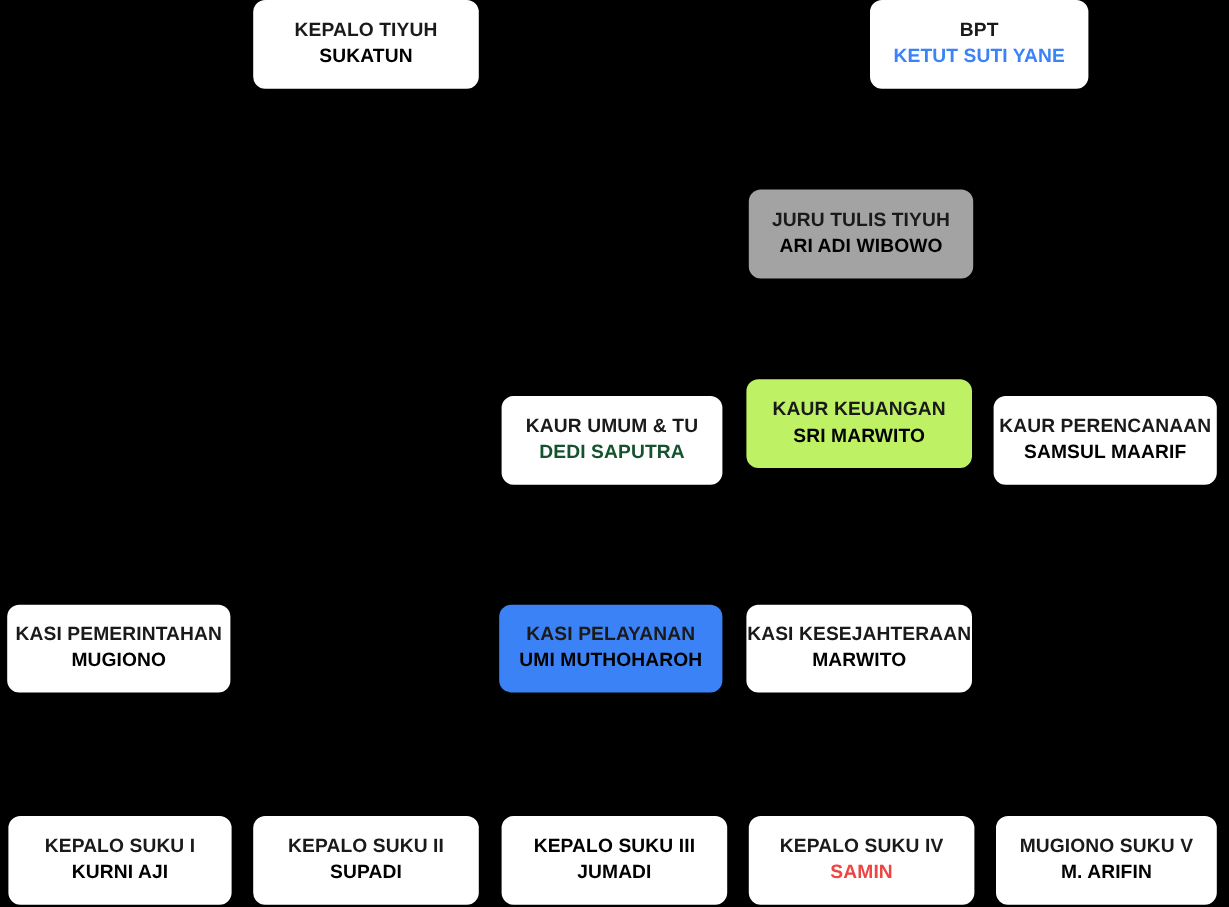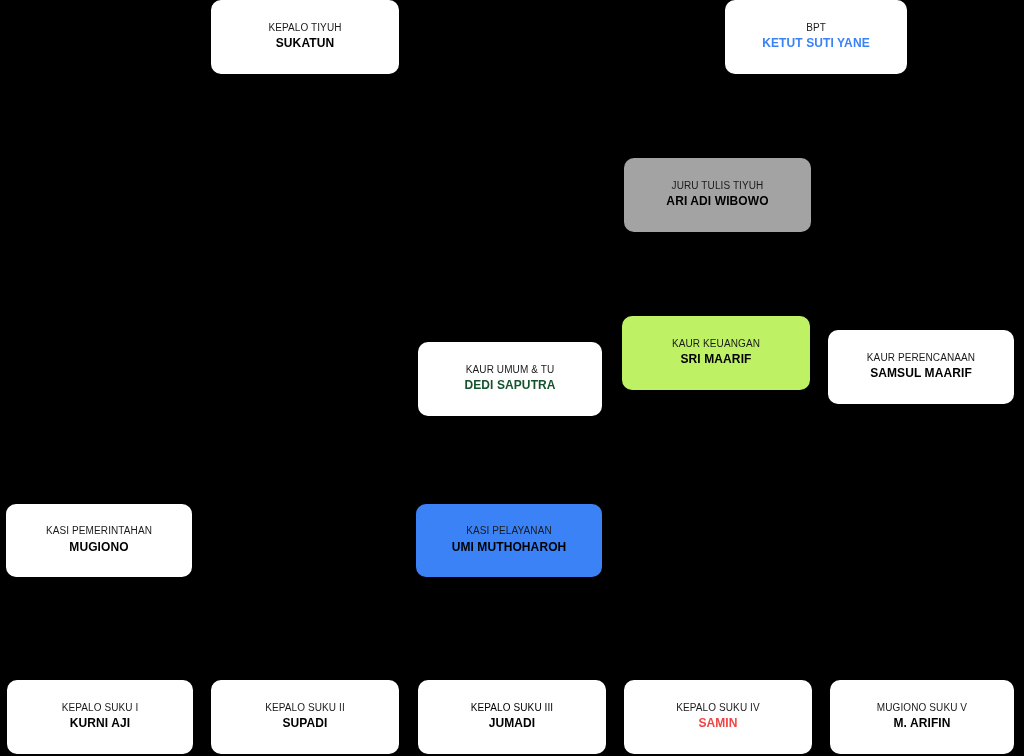--- a/index.html
+++ b/index.html
@@ -28,29 +28,29 @@
     display: flex;
     flex-direction: column;
     align-items: center;
     justify-content: center;
     text-align: center;
     padding: 4px 8px;
     overflow: hidden;
   }
   .org-title {
     color: #1a1a1a;
-    font-size: 10px;
-    font-weight: 400;
+    font-size: 16px;
+    font-weight: 700;
     line-height: 1.25;
     letter-spacing: 0.1px;
     white-space: nowrap;
   }
   .org-name {
     color: #000000;
-    font-size: 12px;
+    font-size: 16px;
     font-weight: 700;
     line-height: 1.3;
     letter-spacing: 0.1px;
     white-space: nowrap;
     margin-top: 2px;
   }
 </style>
 </head>
 <body>
 
@@ -60,39 +60,43 @@
       <div class="org-name" style="color: rgb(0, 0, 0);">SUKATUN</div>
     </div>
     <div class="org-node" style="left: 721px; top: -4px; width: 190px; height: 82px; background: rgb(255, 255, 255); border-color: rgb(0, 0, 0);">
       <div class="org-title" style="color: rgb(26, 26, 26);">BPT</div>
       <div class="org-name" style="color: #3b82f6;">KETUT SUTI YANE</div>
     </div>
     <div class="org-node" style="left: 620px; top: 154px; width: 195px; height: 82px; background: #a3a3a3; border-color: rgb(0, 0, 0);">
       <div class="org-title" style="color: rgb(26, 26, 26);">JURU TULIS TIYUH</div>
       <div class="org-name" style="color: rgb(0, 0, 0);">ARI ADI WIBOWO</div>
     </div>
-    <div class="org-node" style="left: 414px; top: 338px; width: 192px; height: 82px; background: rgb(255, 255, 255); border-color: rgb(0, 0, 0);">
+    <div class="org-node" style="left: 414px; top: 326px; width: 192px; height: 82px; background: rgb(255, 255, 255); border-color: rgb(0, 0, 0);">
       <div class="org-title" style="color: rgb(26, 26, 26);">KAUR UMUM &amp; TU</div>
       <div class="org-name" style="color: #14532d;">DEDI SAPUTRA</div>
     </div>
     <div class="org-node" style="left: 618px; top: 312px; width: 196px; height: 82px; background: #bef264; border-color: rgb(0, 0, 0);">
       <div class="org-title" style="color: rgb(26, 26, 26);">KAUR KEUANGAN</div>
-      <div class="org-name" style="color: rgb(0, 0, 0);">SRI MAARIF</div>
+      <div class="org-name" style="color: rgb(0, 0, 0);">SRI MARWITO</div>
     </div>
     <div class="org-node" style="left: 824px; top: 326px; width: 194px; height: 82px; background: rgb(255, 255, 255); border-color: rgb(0, 0, 0);">
       <div class="org-title" style="color: rgb(26, 26, 26);">KAUR PERENCANAAN</div>
       <div class="org-name" style="color: rgb(0, 0, 0);">SAMSUL MAARIF</div>
     </div>
     <div class="org-node" style="left: 2px; top: 500px; width: 194px; height: 81px; background: rgb(255, 255, 255); border-color: rgb(0, 0, 0);">
       <div class="org-title" style="color: rgb(26, 26, 26);">KASI PEMERINTAHAN</div>
       <div class="org-name" style="color: rgb(0, 0, 0);">MUGIONO</div>
     </div>
     <div class="org-node" style="left: 412px; top: 500px; width: 194px; height: 81px; background: #3b82f6; border-color: rgb(0, 0, 0);">
       <div class="org-title" style="color: rgb(26, 26, 26);">KASI PELAYANAN</div>
       <div class="org-name" style="color: rgb(0, 0, 0);">UMI MUTHOHAROH</div>
+    </div>
+    <div class="org-node" style="left: 618px; top: 500px; width: 196px; height: 81px; background: rgb(255, 255, 255); border-color: rgb(0, 0, 0);">
+      <div class="org-title" style="color: rgb(26, 26, 26);">KASI KESEJAHTERAAN</div>
+      <div class="org-name" style="color: rgb(0, 0, 0);">MARWITO</div>
     </div>
     <div class="org-node" style="left: 3px; top: 676px; width: 194px; height: 82px; background: rgb(255, 255, 255); border-color: rgb(0, 0, 0);">
       <div class="org-title" style="color: rgb(26, 26, 26);">KEPALO SUKU I</div>
       <div class="org-name" style="color: rgb(0, 0, 0);">KURNI AJI</div>
     </div>
     <div class="org-node" style="left: 207px; top: 676px; width: 196px; height: 82px; background: rgb(255, 255, 255); border-color: rgb(0, 0, 0);">
       <div class="org-title" style="color: rgb(26, 26, 26);">KEPALO SUKU II</div>
       <div class="org-name" style="color: rgb(0, 0, 0);">SUPADI</div>
     </div>
     <div class="org-node" style="left: 414px; top: 676px; width: 196px; height: 82px; background: rgb(255, 255, 255); border-color: rgb(0, 0, 0);">

